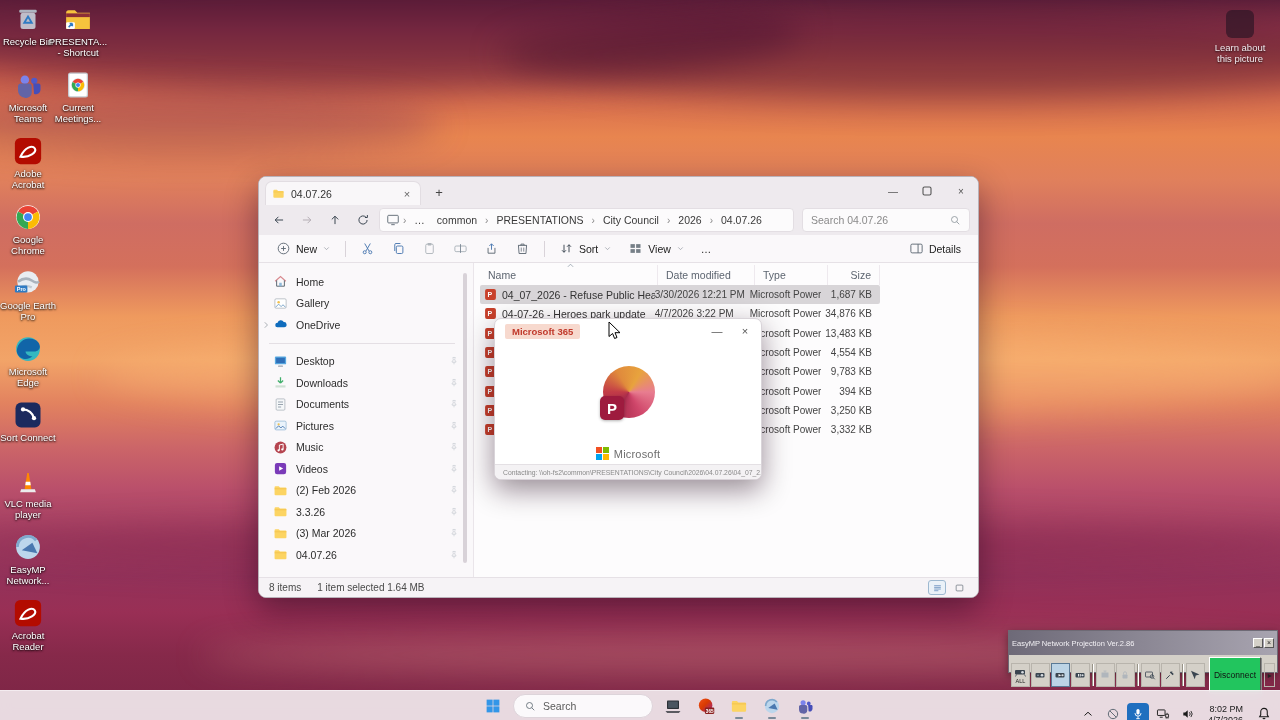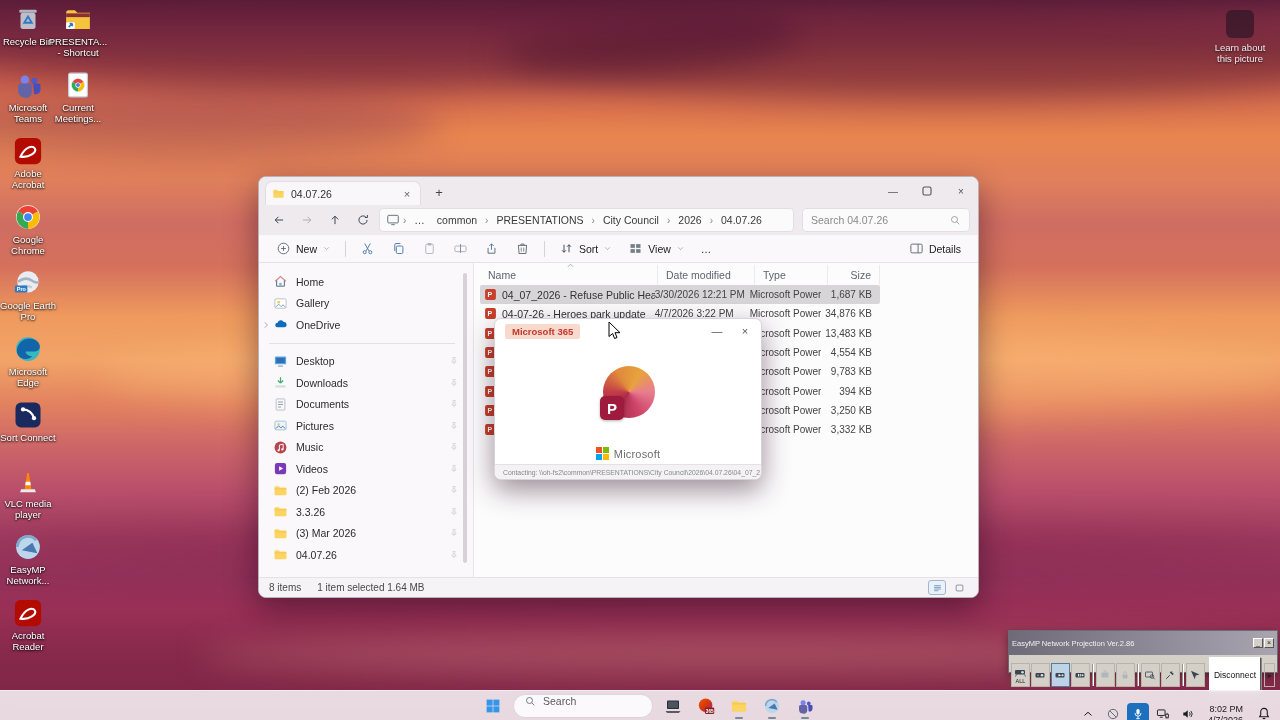--- a/index.html
+++ b/index.html
@@ -134,30 +134,30 @@
   #easymp { position:absolute; left:1008px; top:630px; width:270px; height:43px; background:#d4d0c8; border:1px solid #6e6a75; box-shadow:0 3px 8px rgba(0,0,0,.4); font-size:8px; }
   #easymp-title { height:13px; background:linear-gradient(90deg,#6e6a78,#a8a4b0); color:#f2f0f4; display:flex; align-items:center; padding:12px 3px; }
   #easymp-title .t { flex:1; font-size:7.5px; white-space:nowrap; overflow:hidden; }
   #easymp-title .tb { width:10px; height:10px; background:#d4d0c8; border:1px solid #fff; border-right-color:#555; border-bottom-color:#555; margin-left:1px; font-size:7px; line-height:8px; text-align:center; color:#222; }
   #easymp-row { display:flex; align-items:center; padding:2px 2px; gap:1px; }
   .ez-btn { width:22px; height:24px; border:1px solid #b8b4ac; background:#d4d0c8; display:flex; flex-direction:column; align-items:center; justify-content:center; }
   .ez-btn .ic { width:16px; height:12px; }
   .ez-btn .ez-lbl { font-size:5.5px; line-height:6px; color:#222; }
   .ez-btn.selected { background:#bcd4e6; border-color:#5a7a96; }
   .ez-sep { width:2px; height:22px; border-left:1px solid #989488; border-right:1px solid #fff; margin:0 1px; }
-  #ez-disconnect { margin-left:3px; width:62px; height:36px; background:#ffffff; border:1px solid #fff; border-right-color:#555; border-bottom-color:#555; box-shadow:1px 1px 0 #888; font-size:8.5px; color:#111; display:flex; align-items:center; justify-content:center; }
+  #ez-disconnect { margin-left:3px; width:62px; height:36px; background:#22c55e; border:1px solid #fff; border-right-color:#555; border-bottom-color:#555; box-shadow:1px 1px 0 #888; font-size:8.5px; color:#111; display:flex; align-items:center; justify-content:center; }
   #ez-expand { width:12px; height:24px; border:1px solid #b8b4ac; display:flex; align-items:center; justify-content:center; font-size:8px; color:#222; margin-left:2px; }
 
   
   #taskbar { position:absolute; left:0; bottom:0; width:1280px; height:30px; background:rgba(241,233,238,.92); border-top:1px solid rgba(255,255,255,.5); backdrop-filter:blur(6px); }
   #tb-center { position:absolute; left:480px; top:0; height:30px; display:flex; align-items:center; gap:7px; }
   .tb-btn { width:26px; height:26px; border-radius:4px; padding:4px; position:relative; }
   .tb-btn .ic { width:18px; height:18px; }
   .tb-btn .run { position:absolute; left:9px; bottom:0px; width:8px; height:2.5px; border-radius:2px; background:#7a8a9a; }
-  #tb-search { width:140px; height:24px; border-radius:12px; background:rgba(255,255,255,.85); border:1px solid #ddd4da; display:flex; align-items:flex-start; gap:7px; padding:0 10px; }
+  #tb-search { width:140px; height:24px; border-radius:12px; background:rgba(255,255,255,.85); border:1px solid #ddd4da; display:flex; align-items:center; gap:7px; padding:0 10px; }
   #tb-search .ic { width:12px; height:12px; }
   #tb-search .ph { font-size:10.5px; color:#5a5a5a; }
   #tray { position:absolute; right:4px; top:0; height:34px; display:flex; align-items:flex-end; gap:3px; }
   .tray-ic { width:22px; height:22px; padding:4px; border-radius:4px; }
   #tray-mic { background:#1f6fbf; }
   #tray-clock { text-align:right; font-size:9px; line-height:10.5px; color:#1a1a1a; padding:0 6px; }
   #tray-bell { width:24px; height:24px; padding:4px; }
 
   
   #cursor { position:absolute; left:608px; top:321px; width:15px; height:20px; z-index:99; }

